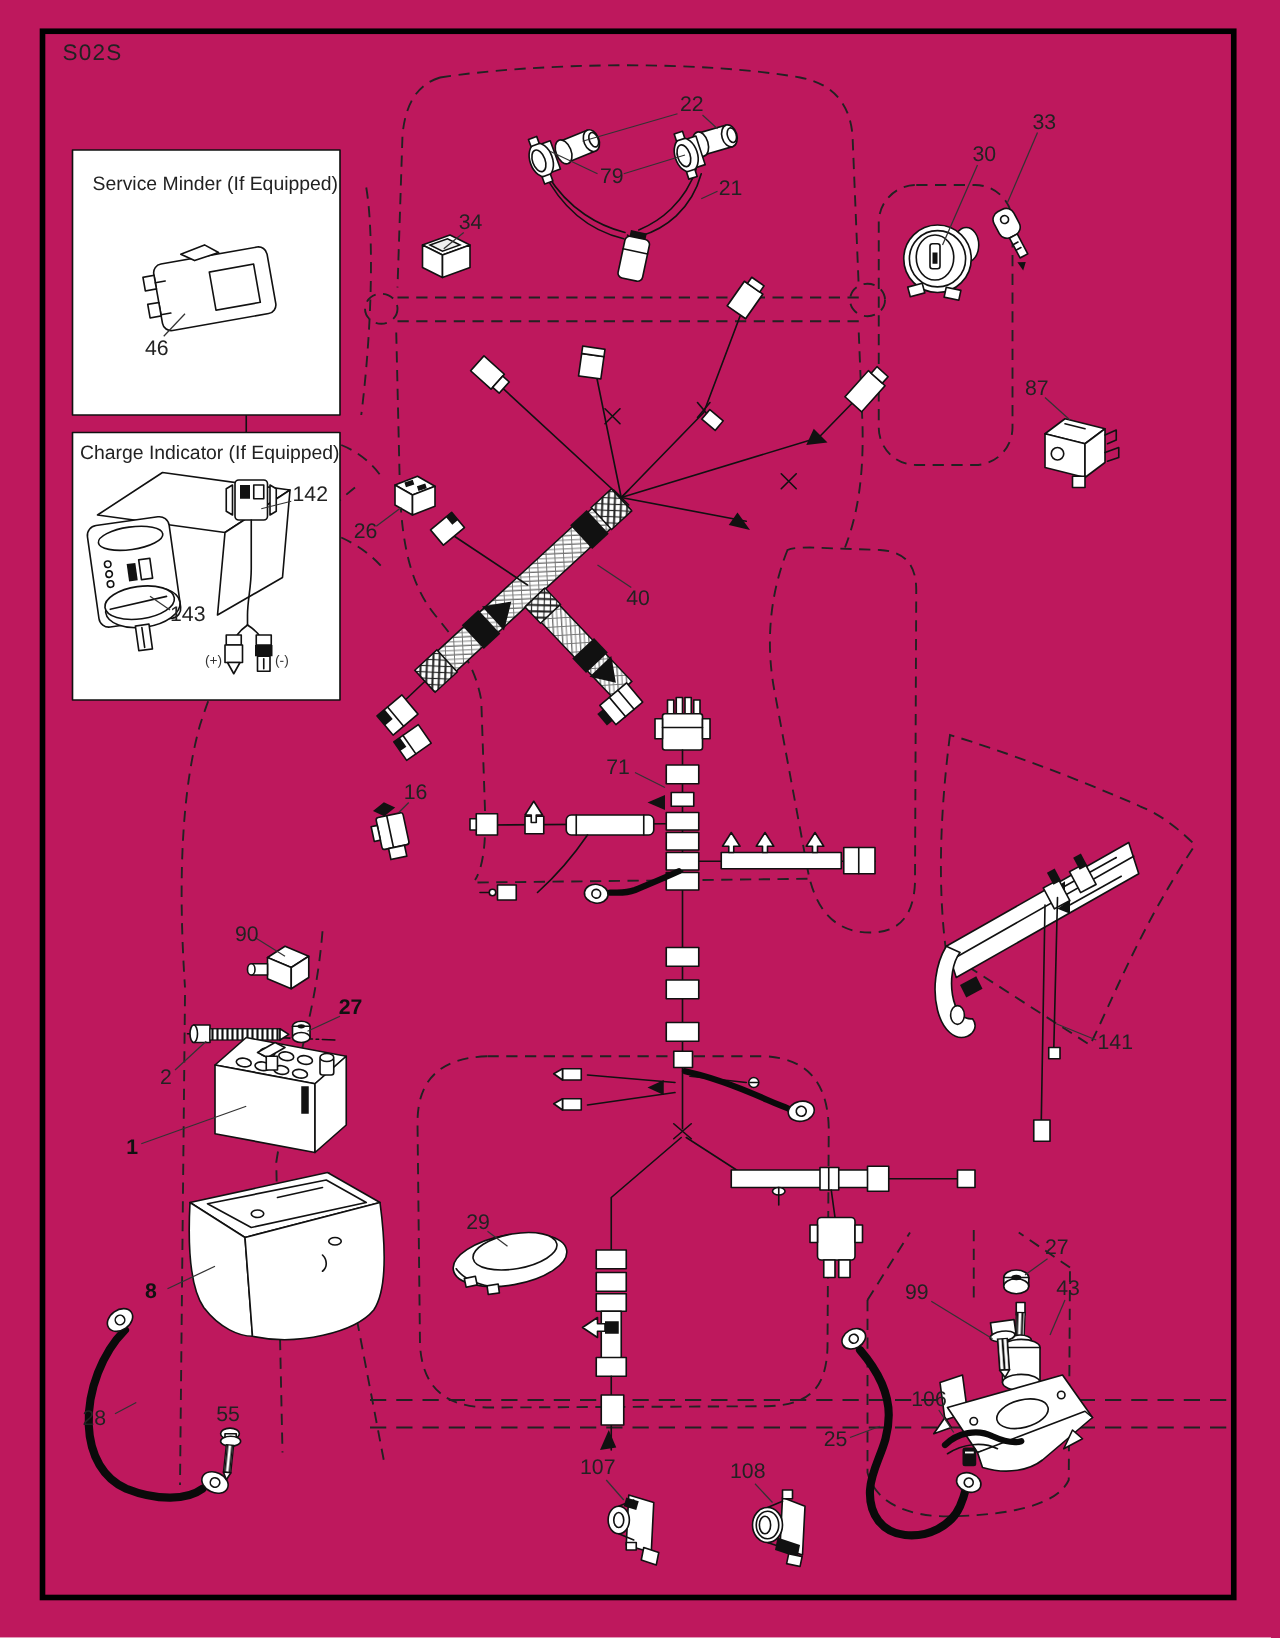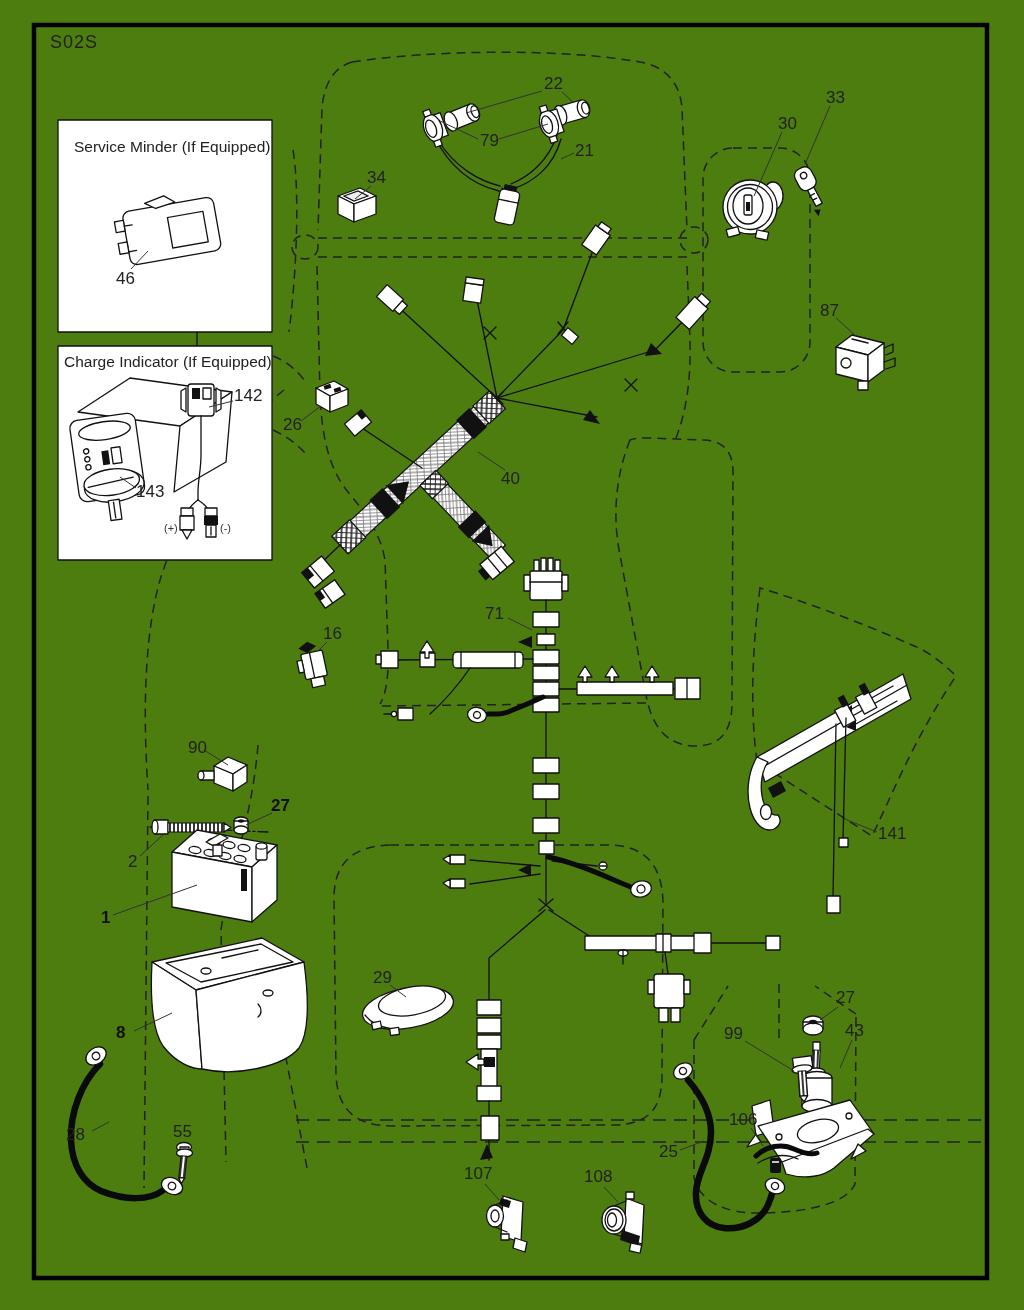--- a/index.html
+++ b/index.html
@@ -1,16 +1,16 @@
 <!DOCTYPE html>
 <html><head>
 <meta charset="utf-8">
 <style>
   html,body{margin:0;padding:0;background:#fff;}
-  #page{width:1024px;height:1310px;position:relative;background:#4d7c0f;}
+  #page{width:1024px;height:1310px;position:relative;background:#be185d;}
   svg{display:block;}
   .ln{fill:none;stroke:#111;stroke-width:1.3;stroke-linecap:round;stroke-linejoin:round;}
   .fw{fill:#fff;stroke:#111;stroke-width:1.3;stroke-linejoin:round;}
   .fg{fill:#eee;stroke:#111;stroke-width:1.2;}
   .fb{fill:#111;stroke:none;}
   .ldr{fill:none;stroke:#333;stroke-width:1;}
   .dash{fill:none;stroke:#222;stroke-width:1.5;stroke-dasharray:9 6;stroke-linecap:butt;}
   .dashL{fill:none;stroke:#222;stroke-width:1.6;stroke-dasharray:13 8;}
   .cable{fill:none;stroke:#0a0a0a;stroke-width:6.5;stroke-linecap:round;}
   .cable2{fill:none;stroke:#0a0a0a;stroke-width:5;stroke-linecap:round;}

